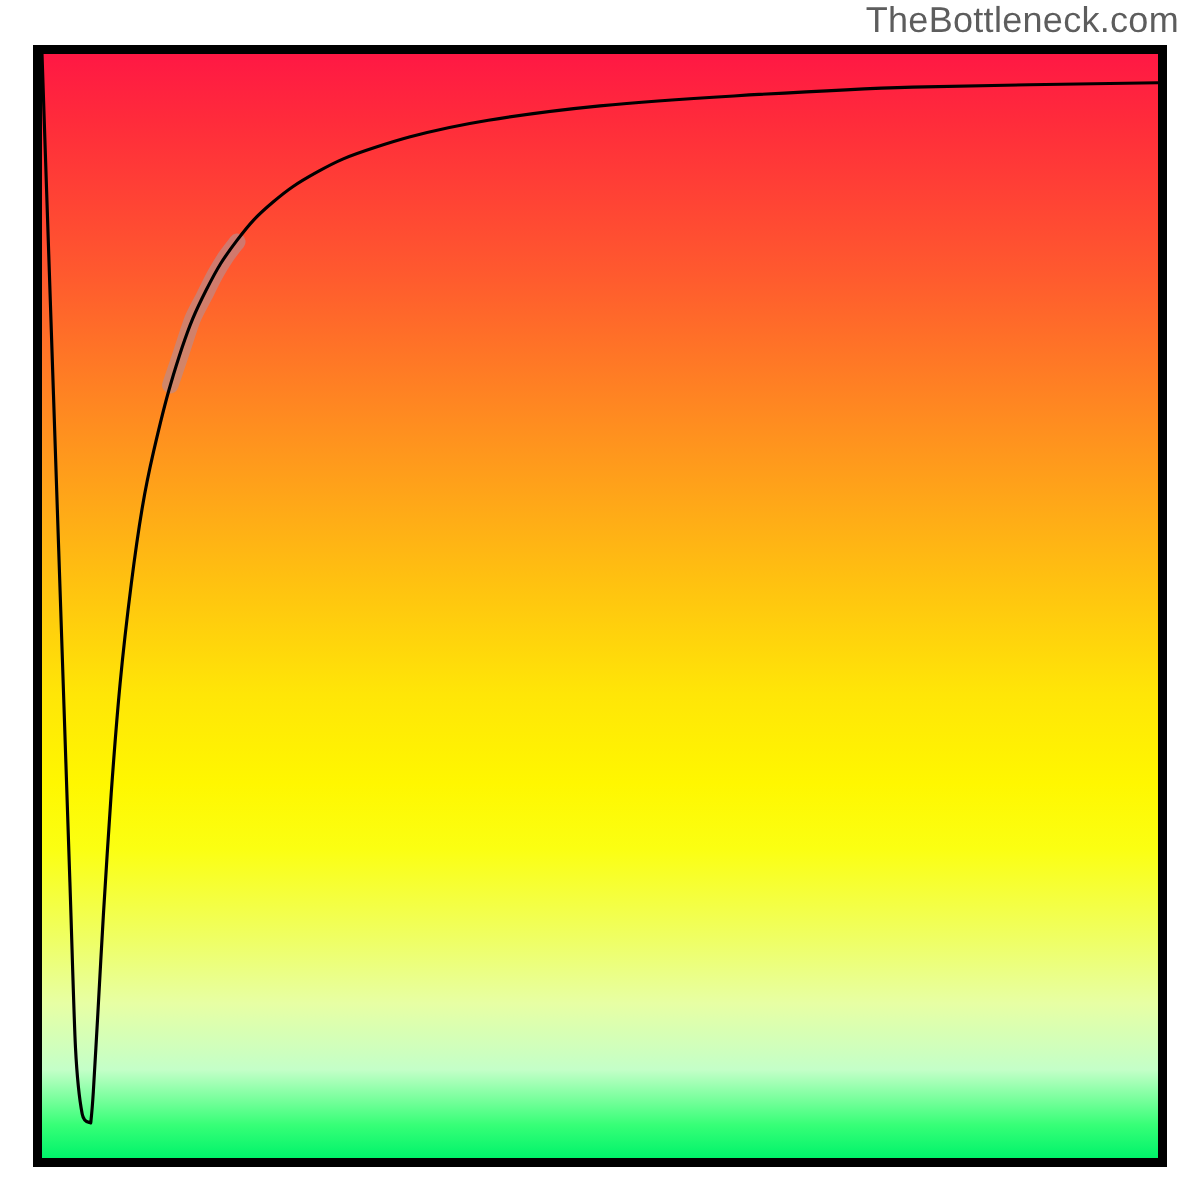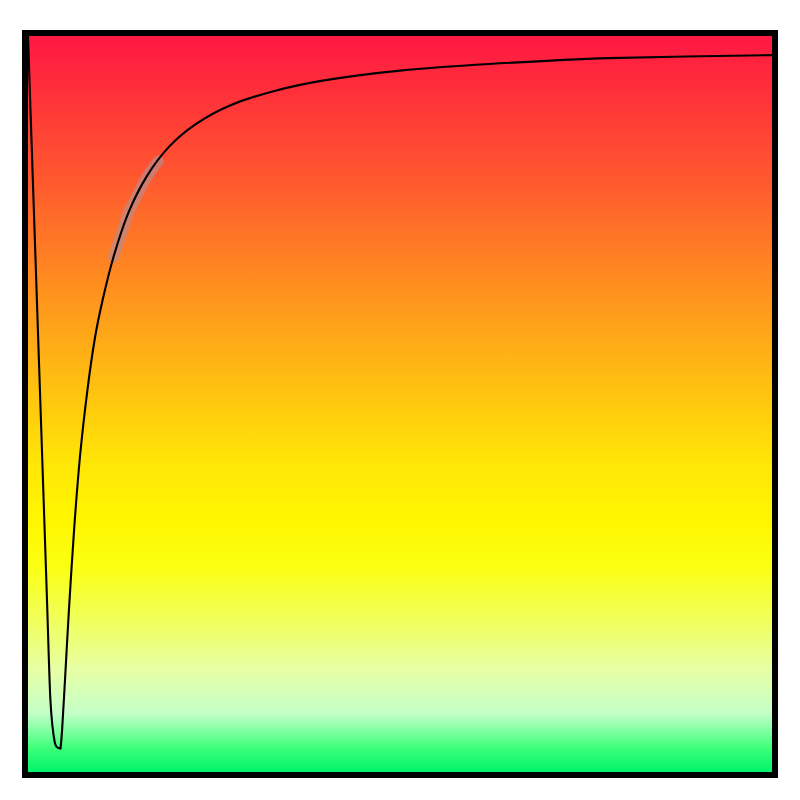--- a/index.html
+++ b/index.html
@@ -77,20 +77,21 @@
     stroke-width: 2.1;
     fill: none;
     stroke-linejoin: round;
   }
 </style>
 </head>
 <body>
 
 <div class="chart-wrap">
 
+  <div class="watermark">TheBottleneck.com</div>
 
   <div class="plot-area">
     <div class="gradient"></div>
 
     <svg class="curve" viewBox="0 0 744 736" preserveAspectRatio="none">
 
       <path class="highlight" d="M 85.56 220.80 C 86.55 217.86, 91.02 204.61, 93.00 198.72 C 94.98 192.83, 98.46 181.55, 100.44 176.64 C 102.42 171.73, 105.90 165.85, 107.88 161.92 C 109.86 157.99, 113.34 150.80, 115.32 147.20 C 117.30 143.60, 120.78 137.88, 122.76 134.93 C 124.74 131.99, 129.21 126.43, 130.20 125.12"></path>
 
       <path class="main-curve" d="M 0.00 0.00 C 0.46 13.80, 2.33 69.00, 3.72 110.40 C 5.12 151.80, 9.30 276.00, 11.16 331.20 C 13.02 386.40, 17.21 510.60, 18.60 552.00 C 20.00 593.40, 21.30 643.08, 22.32 662.40 C 23.34 681.72, 25.58 700.30, 26.78 706.56 C 27.99 712.82, 31.25 711.99, 31.99 712.45 C 32.74 712.91, 32.46 712.82, 32.74 710.24 C 33.02 707.66, 33.67 700.58, 34.22 691.84 C 34.78 683.10, 36.36 655.04, 37.20 640.32 C 38.04 625.60, 39.80 592.48, 40.92 574.08 C 42.04 555.68, 44.73 512.44, 46.13 493.12 C 47.52 473.80, 50.41 437.00, 52.08 419.52 C 53.75 402.04, 57.66 368.00, 59.52 353.28 C 61.38 338.56, 65.10 312.80, 66.96 301.76 C 68.82 290.72, 72.08 275.08, 74.40 264.96 C 76.73 254.84, 82.31 231.84, 85.56 220.80 C 88.81 209.76, 96.26 186.76, 100.44 176.64 C 104.63 166.52, 113.93 148.12, 119.04 139.84 C 124.16 131.56, 135.32 116.84, 141.36 110.40 C 147.41 103.96, 159.96 93.38, 167.40 88.32 C 174.84 83.26, 191.12 74.06, 200.88 69.92 C 210.65 65.78, 233.43 58.42, 245.52 55.20 C 257.61 51.98, 281.79 46.74, 297.60 44.16 C 313.41 41.58, 351.54 36.62, 372.00 34.59 C 392.46 32.57, 435.24 29.53, 461.28 27.97 C 487.32 26.40, 544.98 23.18, 580.32 22.08 C 615.66 20.98, 723.54 19.50, 744.00 19.14"></path>
     </svg>

